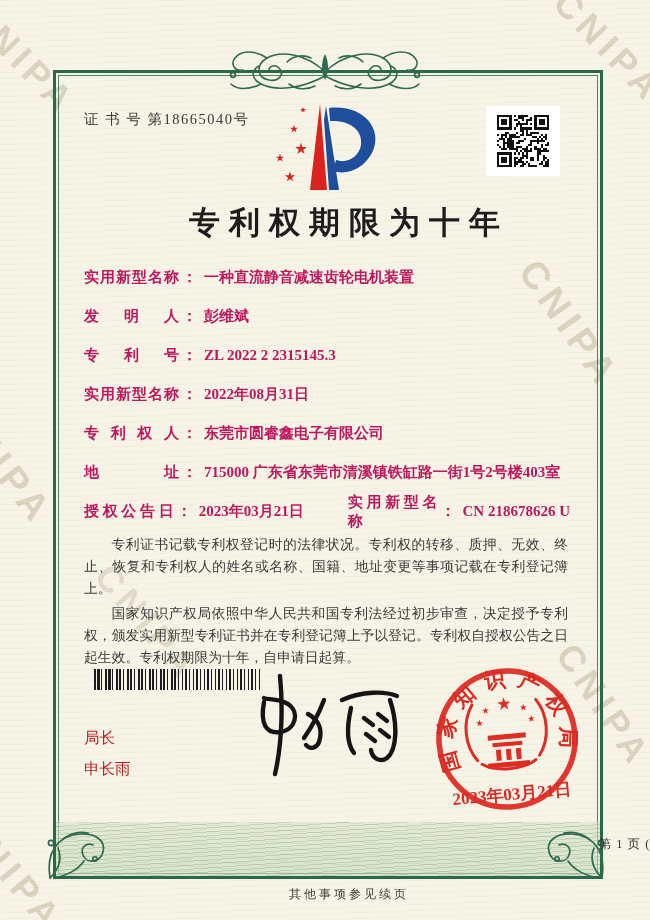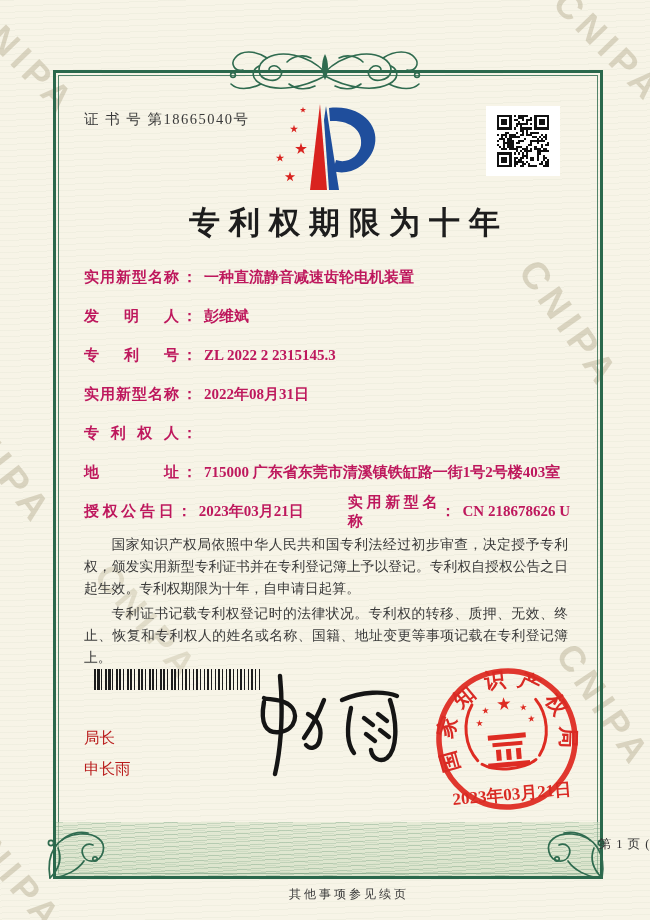--- a/index.html
+++ b/index.html
@@ -411,39 +411,40 @@
         <span class="fvalue">ZL 2022 2 2315145.3</span>
       </div>
       <div class="frow">
         <span class="flabel">实用新型名称</span>
           <span class="fcolon">：</span>
         <span class="fvalue">2022年08月31日</span>
       </div>
       <div class="frow">
         <span class="flabel">专利权人</span>
           <span class="fcolon">：</span>
+        <span class="fvalue">东莞市圆睿鑫电子有限公司</span>
       </div>
       <div class="frow">
         <span class="flabel">地址</span>
           <span class="fcolon">：</span>
         <span class="fvalue">715000 广东省东莞市清溪镇铁缸路一街1号2号楼403室</span>
       </div>
       <div class="frow">
         <span class="flabel">授权公告日</span>
           <span class="fcolon">：</span>
         <span class="fvalue w155">2023年03月21日</span>
         <span class="flabel">实用新型名称</span>
           <span class="fcolon">：</span>
         <span class="fvalue">CN 218678626 U</span>
       </div>
     </div>
 
     <div class="legal">
+      <p>专利证书记载专利权登记时的法律状况。专利权的转移、质押、无效、终止、恢复和专利权人的姓名或名称、国籍、地址变更等事项记载在专利登记簿上。</p>
       <p>国家知识产权局依照中华人民共和国专利法经过初步审查，决定授予专利权，颁发实用新型专利证书并在专利登记簿上予以登记。专利权自授权公告之日起生效。专利权期限为十年，自申请日起算。</p>
-      <p>专利证书记载专利权登记时的法律状况。专利权的转移、质押、无效、终止、恢复和专利权人的姓名或名称、国籍、地址变更等事项记载在专利登记簿上。</p>
     </div>
 
     <div class="barcode"></div>
 
     <div class="director">
       <div>局长</div>
       <div>申长雨</div>
     </div>
 
     <svg class="signature" width="155" height="118" viewBox="0 0 155 118">

